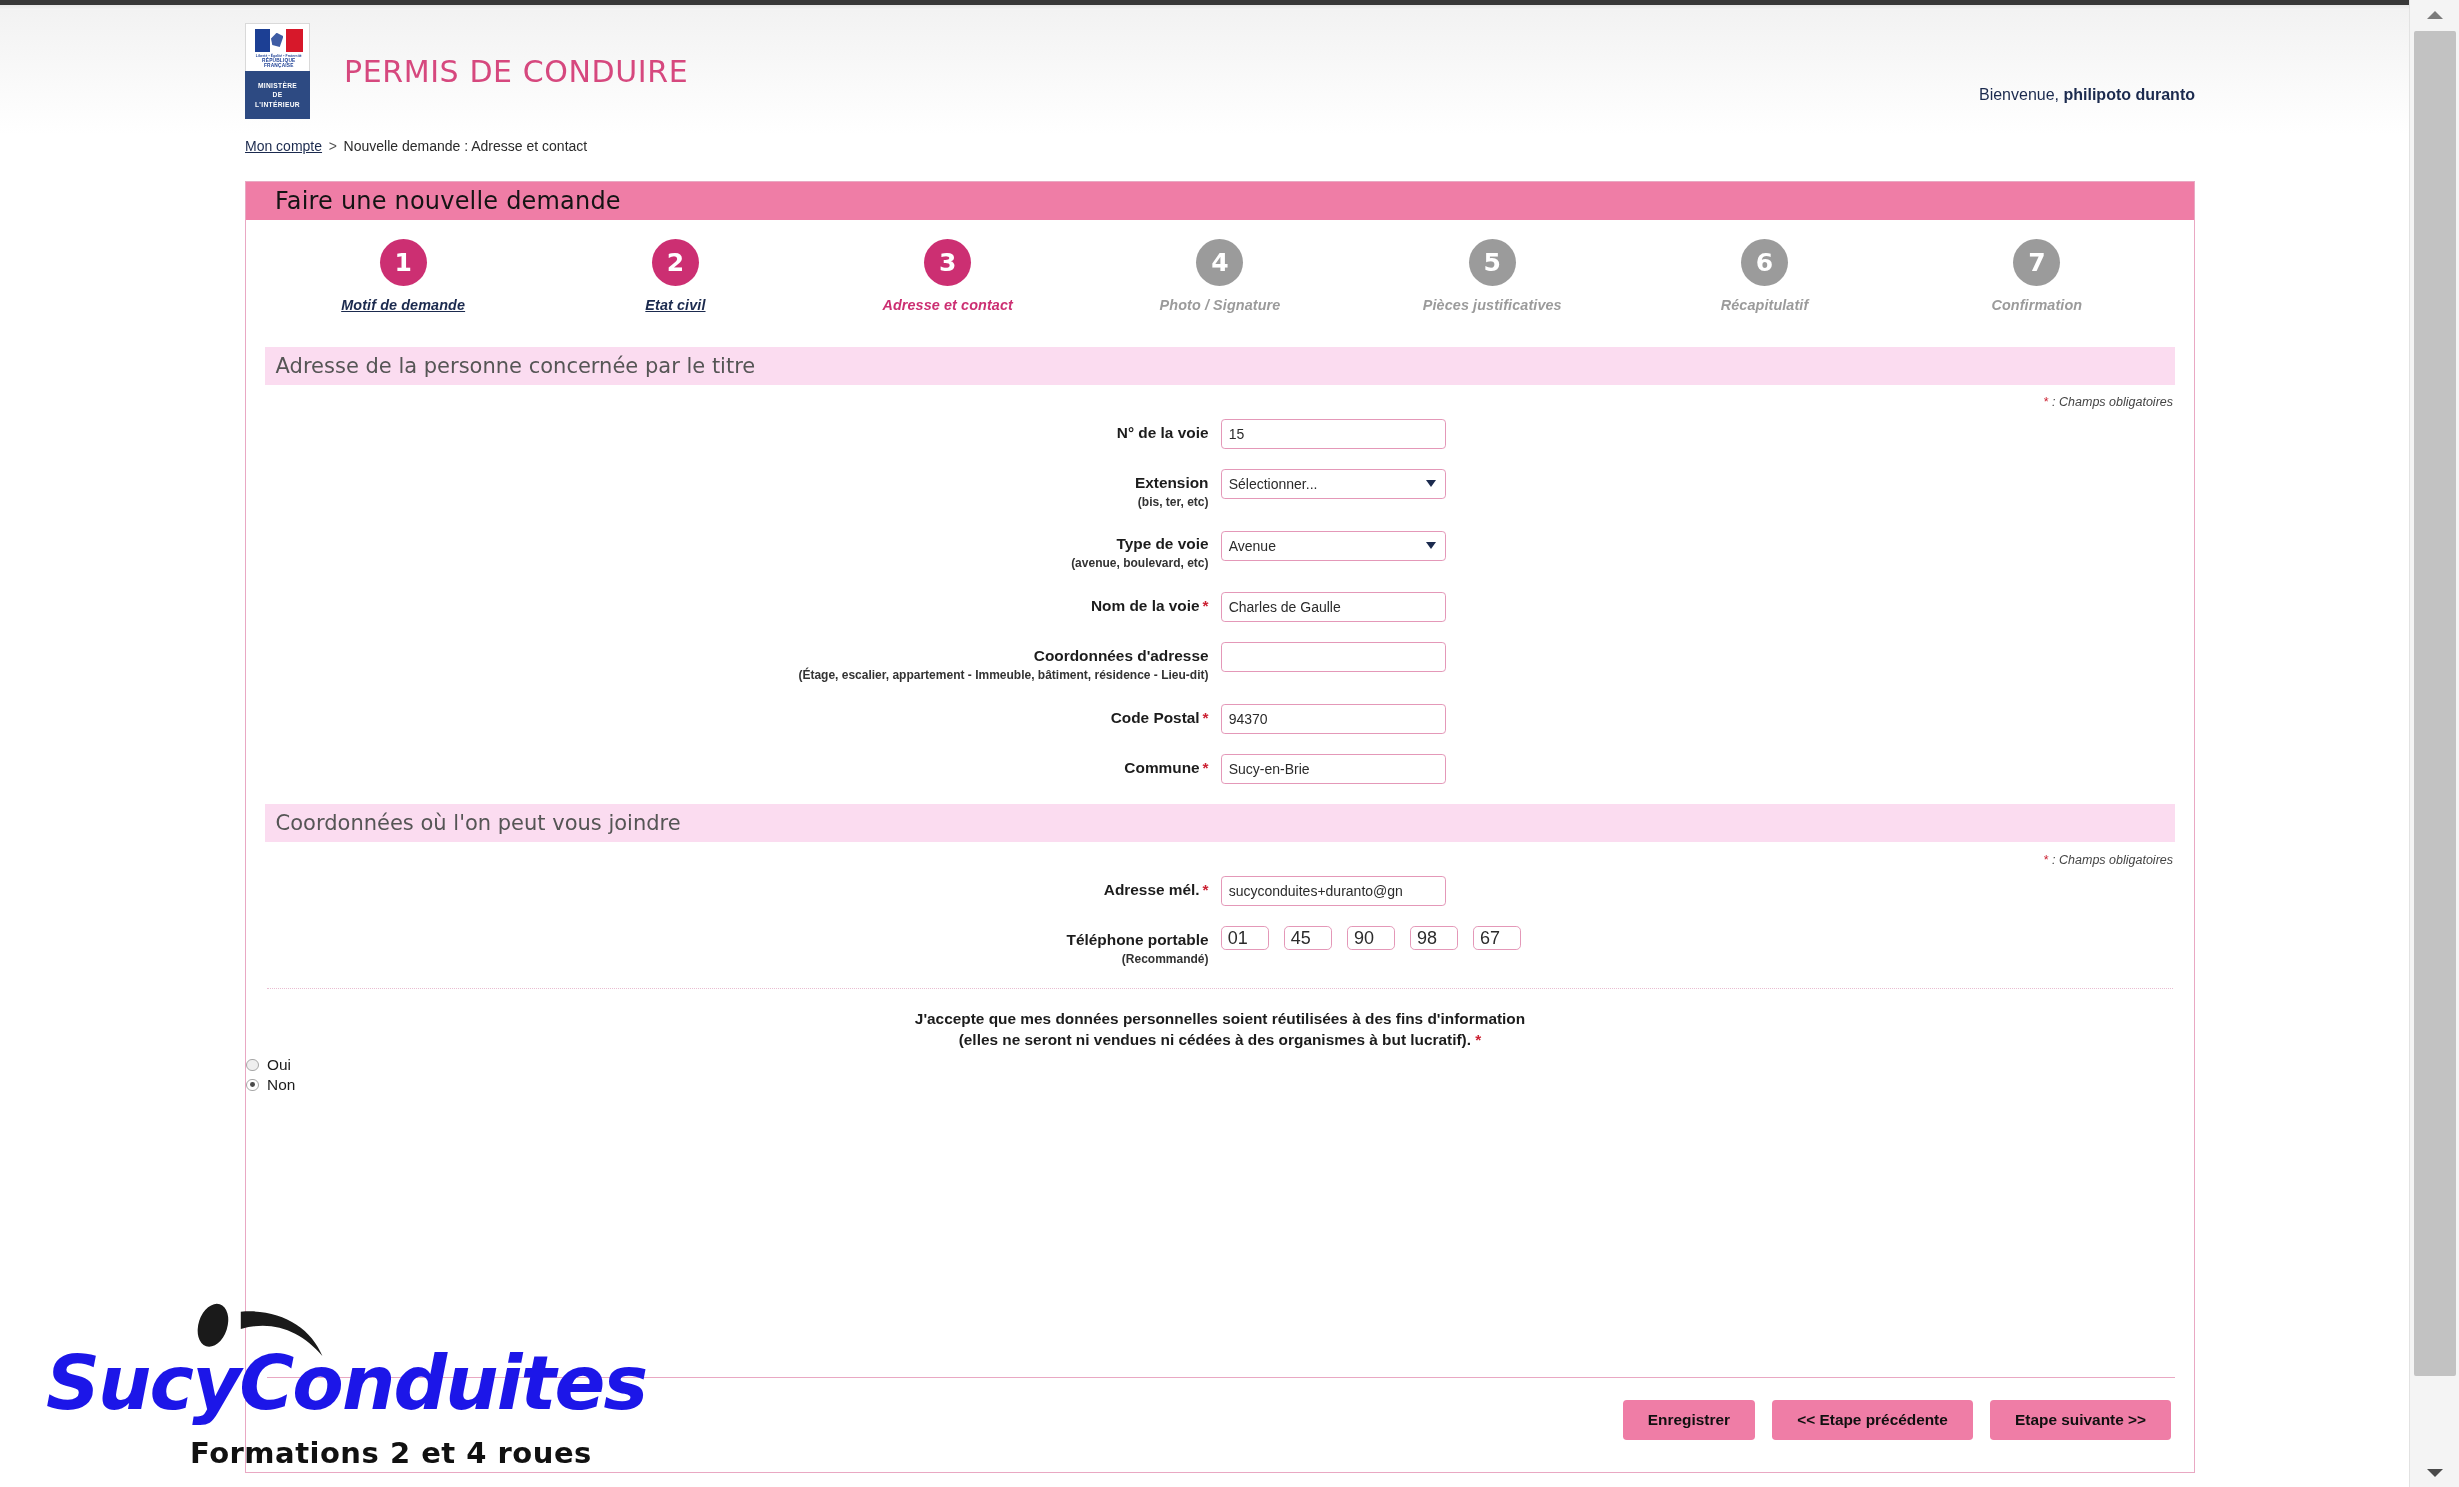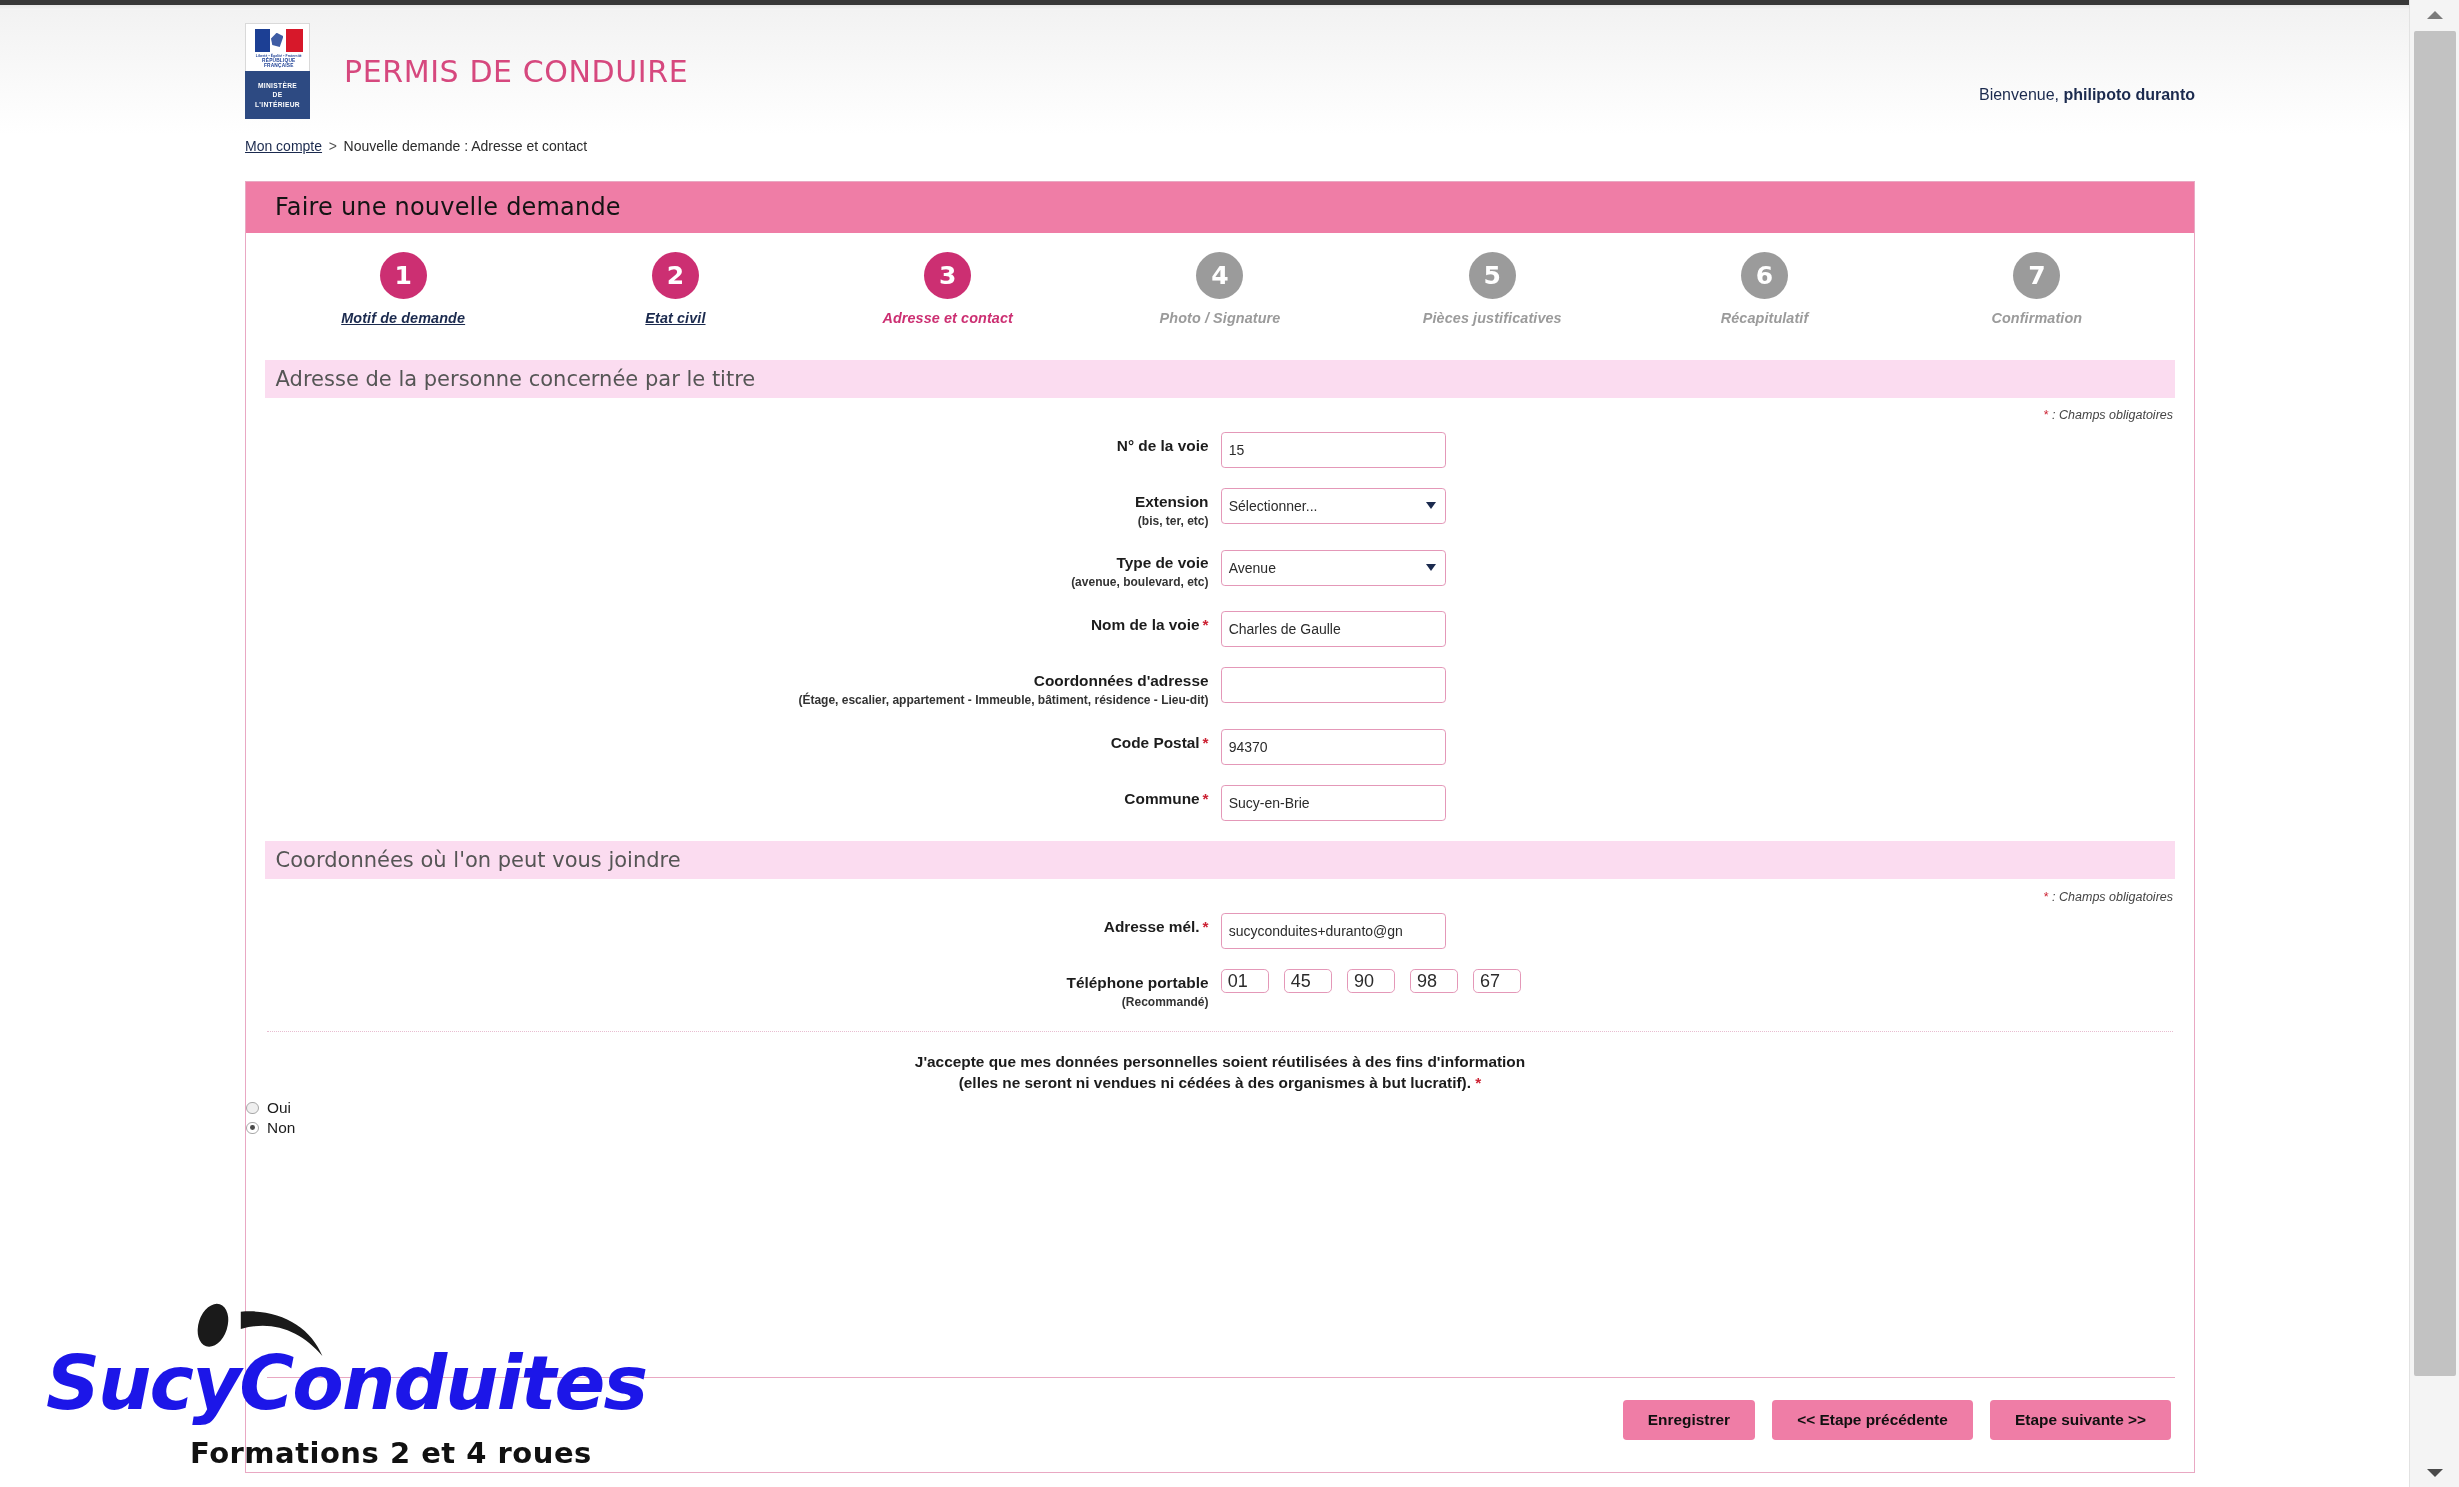--- a/index.html
+++ b/index.html
@@ -129,21 +129,21 @@
   
   .card {
     position: absolute;
     top: 171px; left: 245px;
     width: 1950px;
     height: 1292px;
     border: 1px solid #e9a8c3;
     background: #ffffff;
   }
   .card-title {
-    height: 51px;
+    height: 38px;
     background: #ef7da6;
     color: #141414;
     font-size: 24px;
     display: flex; align-items: center;
     padding-left: 29px;
     letter-spacing: 0.2px;
     font-family: "DejaVu Sans", "Liberation Sans", sans-serif;
   }
 
   
@@ -235,21 +235,21 @@
     margin-top: 1px;
   }
   .row .label .star {
     color: #cc2233;
     font-weight: bold;
     margin-left: 2.9px;
   }
   .row .field { flex: 1; }
 
   input.txt, .fakeselect {
-    width: 225px; height: 36px;
+    width: 225px; height: 30px;
     border: 1px solid #e498b8;
     border-radius: 3.8px;
     background: #ffffff;
     font-size: 14px;
     color: #2b2b2b;
     padding: 0 6.7px;
     font-family: "Liberation Sans", sans-serif;
     outline: none;
   }
   .fakeselect {

